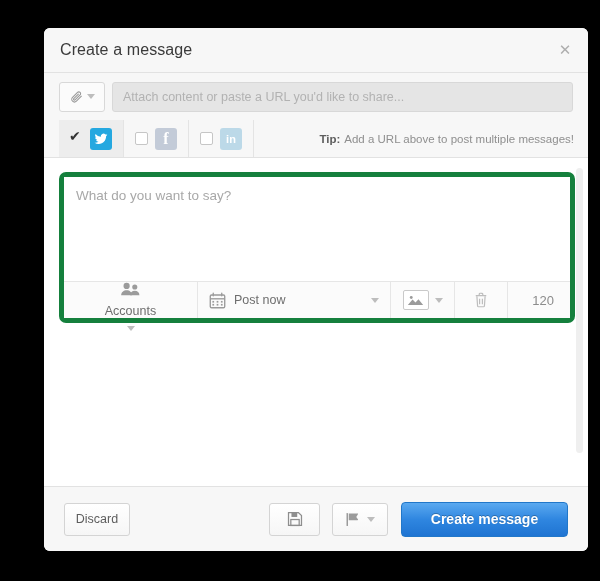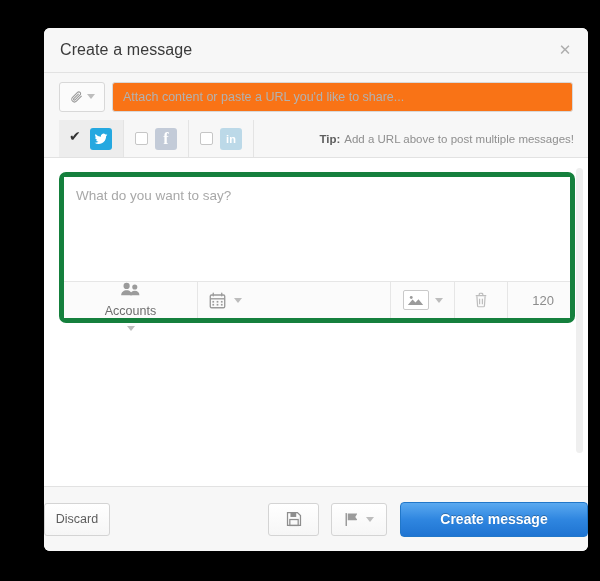--- a/index.html
+++ b/index.html
@@ -72,21 +72,21 @@
     display: flex;
     align-items: center;
     justify-content: center;
     gap: 4px;
     cursor: pointer;
   }
   .url-input {
     flex: 1;
     height: 30px;
     margin-left: 7px;
-    background: #f97316;
+    background: #e5e5e5;
     border: 1px solid #d8d8d8;
     border-radius: 3px;
     padding: 0 10px;
     font-family: "Liberation Sans", sans-serif;
     font-size: 12.5px;
     color: #444;
     outline: none;
   }
   .url-input::placeholder { color: #b2b2b2; }
 
@@ -244,41 +244,41 @@
     border-radius: 4px;
   }
 
   
   .modal-footer {
     flex: 0 0 65px;
     background: #f7f7f7;
     border-top: 1px solid #e2e2e2;
     display: flex;
     align-items: center;
-    padding: 0 0;
+    padding: 0 20px;
   }
   .btn {
     border: 1px solid #d4d4d4;
     border-radius: 3px;
     background: linear-gradient(to bottom, #ffffff, #f6f6f6);
     height: 33px;
     font-family: "Liberation Sans", sans-serif;
     font-size: 12.5px;
     color: #5d5d5d;
     display: flex;
     align-items: center;
     justify-content: center;
     cursor: pointer;
   }
   .btn-discard { width: 66px; }
   .spacer { flex: 1; }
   .btn-save { width: 51px; }
   .btn-flag { width: 56px; gap: 7px; }
   .btn-create {
-    width: 188px;
+    width: 167px;
     height: 35px;
     margin-left: 13px;
     border: 1px solid #2177c9;
     border-radius: 4px;
     background: linear-gradient(to bottom, #5aa9f0 0%, #2f86e0 50%, #1f74d2 100%);
     color: #ffffff;
     font-size: 14px;
     font-weight: bold;
     text-shadow: 0 -1px 0 rgba(0,0,0,.25);
     display: flex;
@@ -367,20 +367,21 @@
               <g fill="#9b9b9b" stroke="none">
                 <rect x="4" y="10.5" width="2" height="2"></rect>
                   <rect x="9" y="10.5" width="2" height="2"></rect>
                   <rect x="14" y="10.5" width="2" height="2"></rect>
                 <rect x="4" y="14" width="2" height="2"></rect>
                   <rect x="9" y="14" width="2" height="2"></rect>
                   <rect x="14" y="14" width="2" height="2"></rect>
               </g>
             </svg>
           </span>
+          <span class="cb-label">Post now</span>
           <span class="caret"></span>
         </div>
 
         <div class="cb-item cb-media">
           <span class="media-box">
             <svg width="17" height="12" viewBox="0 0 20 14" fill="#9b9b9b">
               <circle cx="5" cy="4" r="1.7"></circle>
               <path d="M1 13l5.5-6.5L10 10l3.5-4L19 13z"></path>
             </svg>
           </span>

